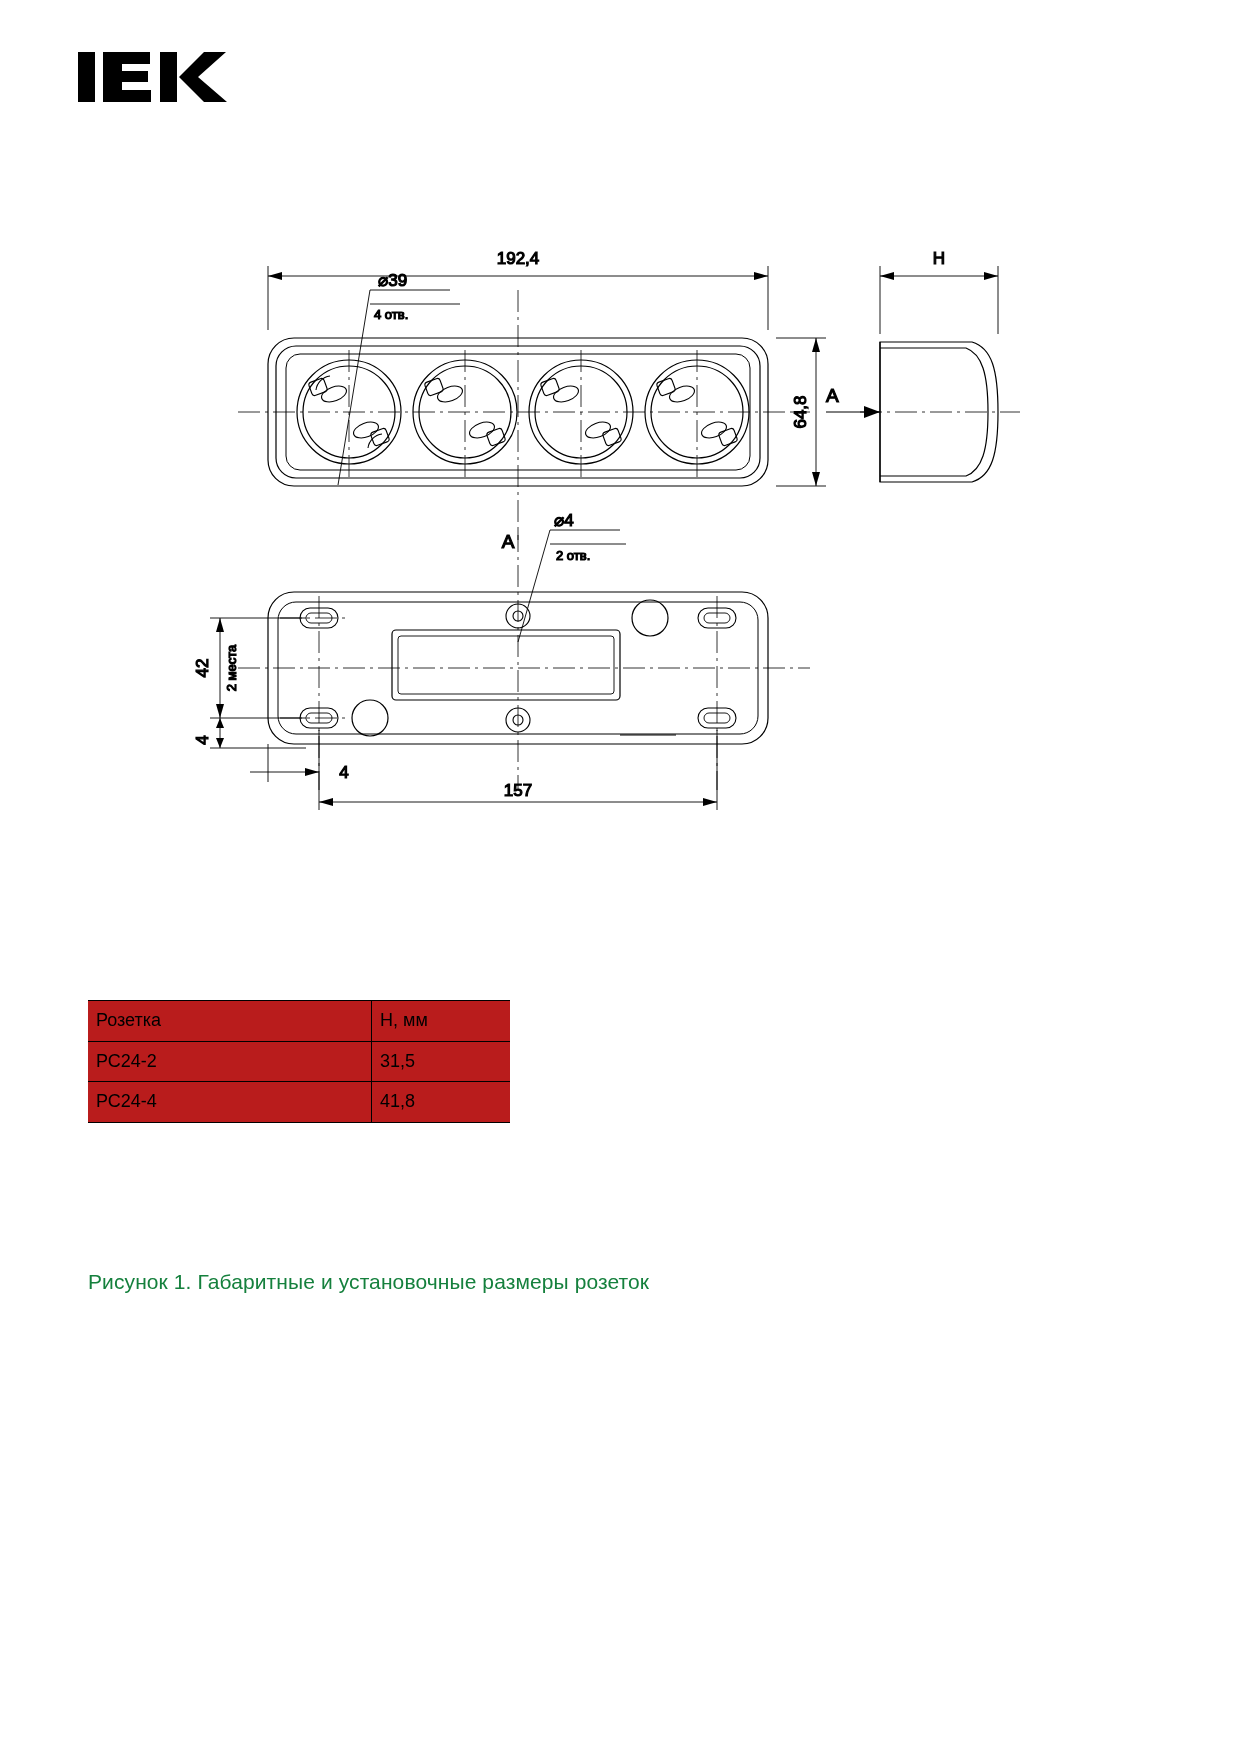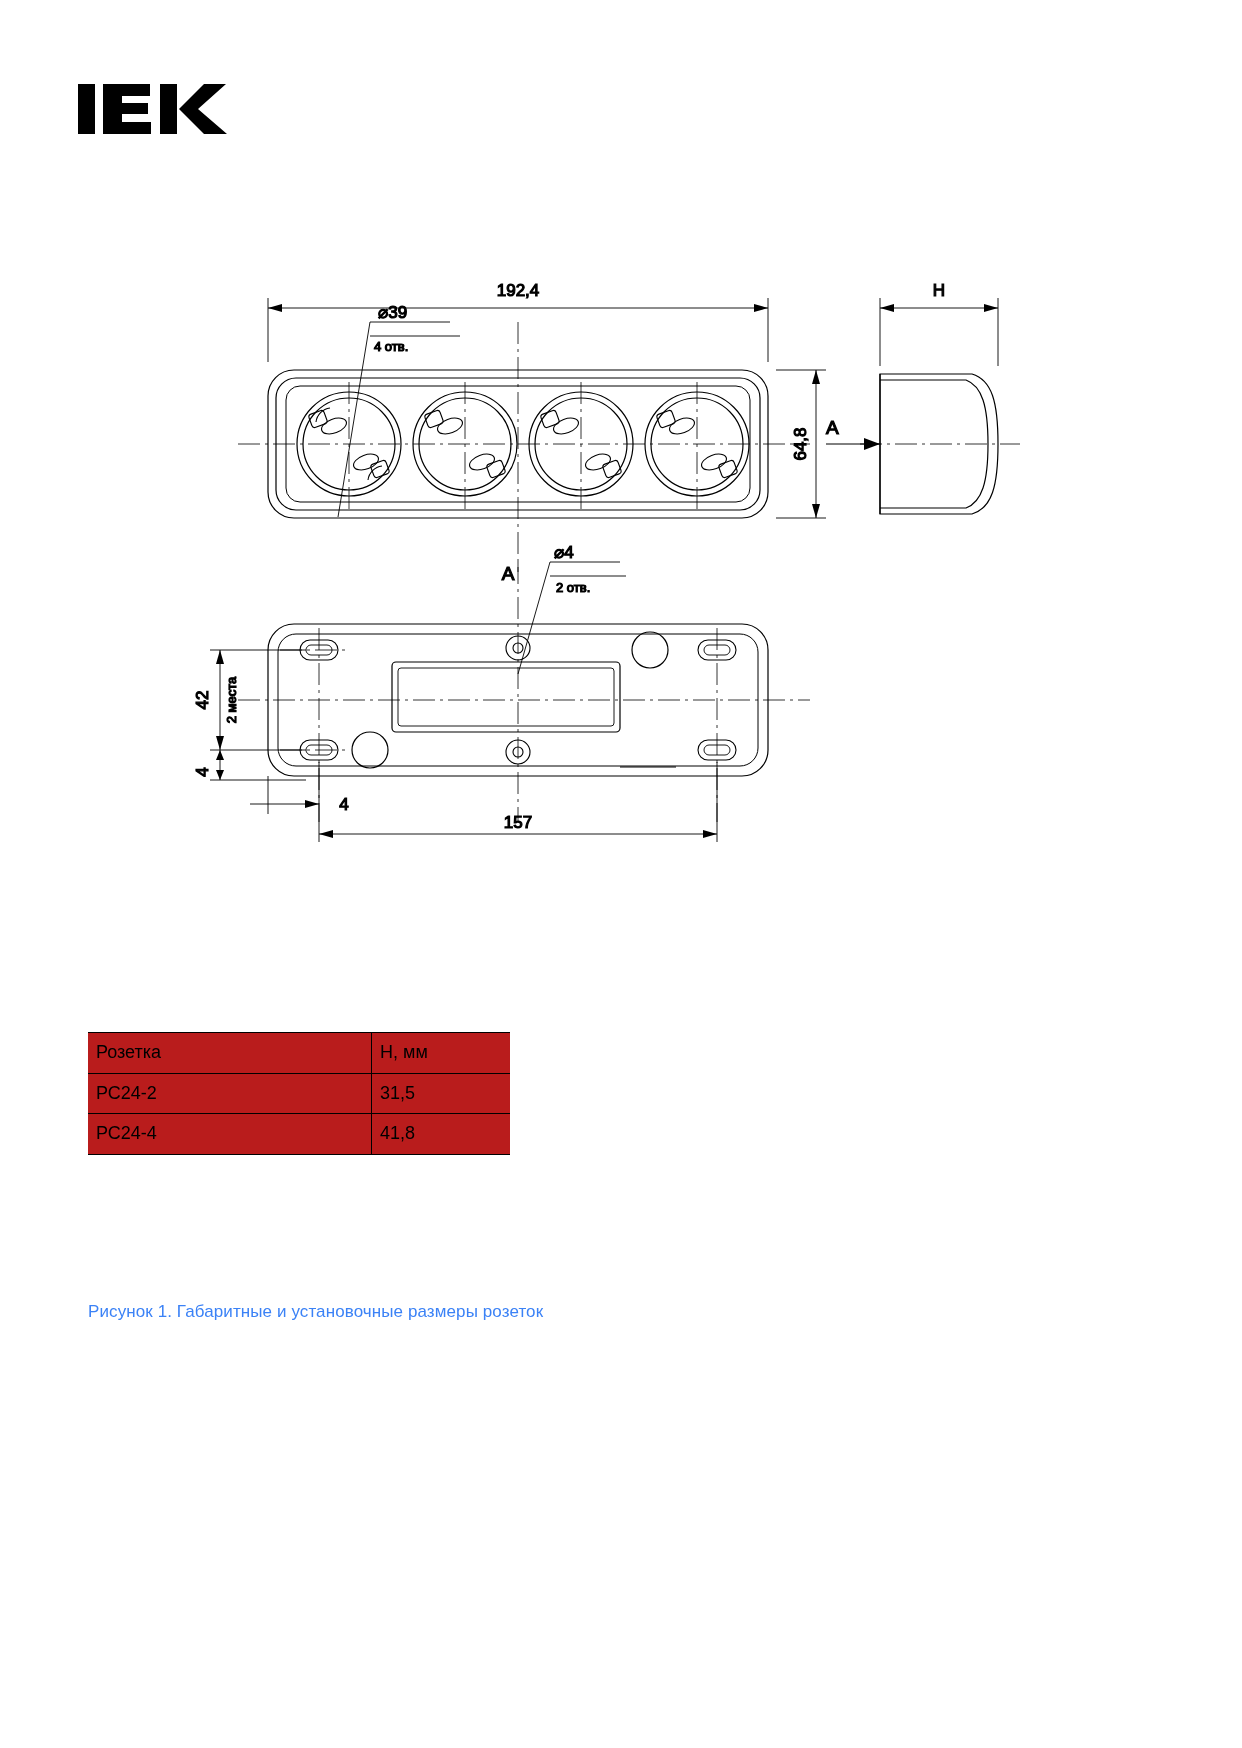--- a/index.html
+++ b/index.html
@@ -11,21 +11,20 @@
     width: 1242px;
     height: 1748px;
     position: relative;
     font-family: "Liberation Sans", sans-serif;
     color: #000000;
     overflow: hidden;
   }
   .page {
     position: absolute;
     inset: 0;
-    margin-top: 32px;
   }
   
   .logo {
     position: absolute;
     left: 78px;
     top: 46px;
     width: 150px;
     height: 62px;
   }
   .logo svg { display: block; }
@@ -61,22 +60,22 @@
     border-top: 1px solid #000;
   }
   .spec-table td.col-name { width: 265px; }
   .spec-table td.col-val  { width: 120px; border-right: none; }
 
   
   .caption {
     position: absolute;
     left: 88px;
     top: 1270px;
-    font-size: 17px;
-    color: #3b82f6;
+    font-size: 21px;
+    color: #15803d;
     letter-spacing: 0.1px;
   }
 
   text {
     font-family: "Liberation Sans", sans-serif;
     fill: #000;
   }
 </style>
 </head>
 <body>

